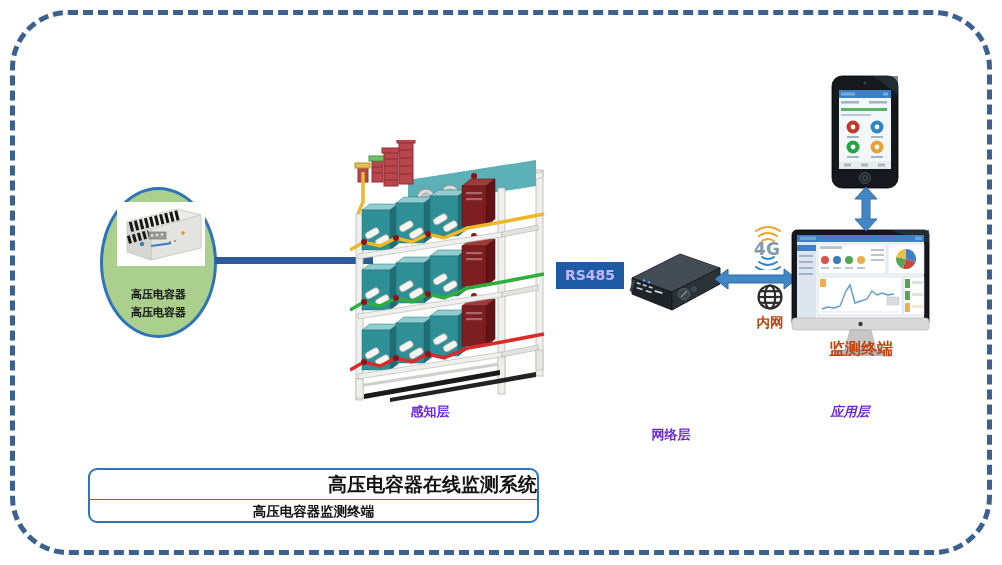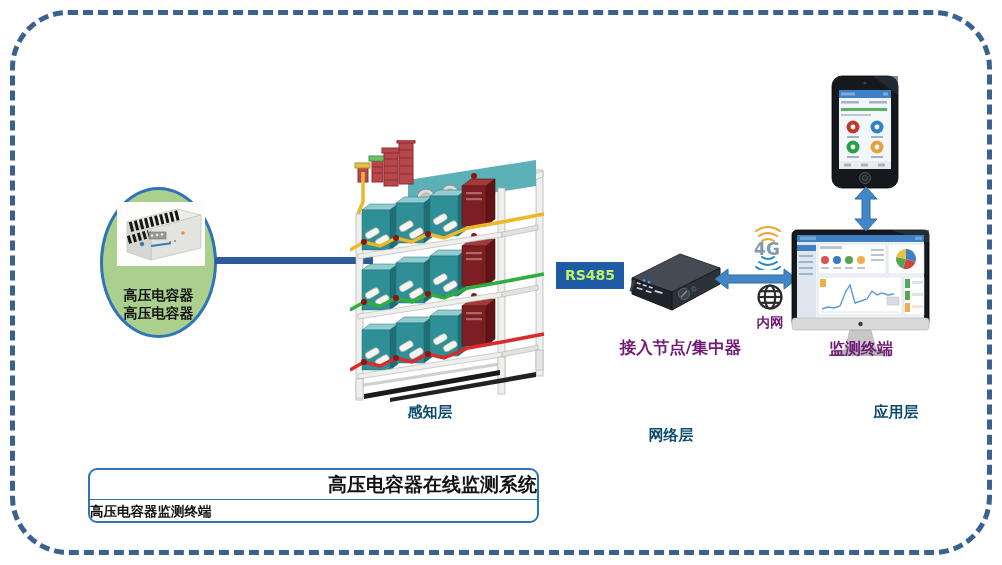--- a/index.html
+++ b/index.html
@@ -15,49 +15,49 @@
   }
   
   #terminal-oval{
     left:100px;top:187px;width:117px;height:151px;
     background:#abd08d;border:3px solid #2f74b8;border-radius:50%;
     box-sizing:border-box;
   }
   #terminal-device{left:14px;top:12px;}
   .terminal-label{
     left:0;top:96px;width:100%;text-align:center;
-    font-weight:bold;font-size:14px;color:#111;line-height:18px;
+    font-weight:bold;font-size:11px;color:#111;line-height:18px;
   }
   .terminal-label.l2{top:114px;}
   
   #connector-line{left:215px;top:257px;width:158px;height:7px;background:#2d5a9b;}
   
   #rs485-badge{
     left:556px;top:262px;width:68px;height:27px;background:#1e5ba4;
-    color:#bef264;font-weight:bold;font-size:14px;text-align:center;line-height:27px;
+    color:#c4b5fd;font-weight:bold;font-size:14px;text-align:center;line-height:27px;
   }
   
   .layer-label{
-    width:90px;text-align:center;font-weight:bold;font-size:15px;color:#0c4a6e;
+    width:90px;text-align:center;font-weight:bold;font-size:13px;color:#6d28d9;
   }
   
   .caption{
-    text-align:center;font-weight:bold;color:#701a75;
+    text-align:center;font-weight:bold;color:#c2410c;
   }
   
   #title-box{
     left:88px;top:468px;width:451px;height:55px;background:#ffffff;
     border:2px solid #2e74b8;border-radius:9px;box-sizing:border-box;overflow:hidden;
   }
   #title-box .title-row{
     height:29px;line-height:29px;text-align:right;font-weight:bold;font-size:19px;color:#111;
     border-bottom:1.5px solid #2e74b8;
   }
   #title-box .subtitle-row{
-    height:22px;line-height:22px;font-weight:bold;font-size:13.5px;color:#111;
+    height:22px;line-height:22px;text-align:center;font-weight:bold;font-size:13.5px;color:#111;
   }
 </style>
 </head>
 <body>
 
 <div id="canvas">
 
   <div id="outer-border" class="abs"></div>
 
   <div id="terminal-oval" class="abs">
@@ -254,21 +254,20 @@
       <rect x="31" y="44" width="8" height="1.8" transform="rotate(17 31 44)"></rect>
     </g>
     <circle cx="20" cy="34.5" r="1.2" fill="#4aa3ff"></circle>
     <circle cx="25" cy="36.2" r="1.2" fill="#4aa3ff"></circle>
 
     <circle cx="60" cy="48" r="5.5" fill="#3a424a" stroke="#5c656d" stroke-width="1"></circle>
     <line x1="57" y1="51" x2="63" y2="45" stroke="#8a949c" stroke-width="1.2"></line>
     <circle cx="70" cy="43" r="2.2" fill="#343c44" stroke="#5c656d" stroke-width="0.8"></circle>
     <rect x="9" y="33.5" width="2.5" height="12" fill="#3a424a" transform="rotate(17 9 33.5)"></rect>
   </svg>
-  <div class="abs caption" style="left:608px;top:337px;width:145px;font-size:16.5px;">接入节点/集中器</div>
 
   <svg class="abs" style="left:714px;top:267px;" width="84" height="24" viewBox="0 0 84 24">
     <polygon points="1,12 14,2 14,8 70,8 70,2 83,12 70,22 70,16 14,16 14,22" fill="#4386c6" stroke="#2f6aa5" stroke-width="1"></polygon>
   </svg>
 
   <svg class="abs" style="left:742px;top:224px;" width="50" height="46" viewBox="0 0 50 46">
     <g fill="none" stroke="#f0a232" stroke-width="2.1" stroke-linecap="round">
       <path d="M20,17 Q26,13 32,17"></path>
       <path d="M17,12 Q26,6 35,12"></path>
       <path d="M14,7 Q26,-1 38,7"></path>
@@ -386,20 +385,20 @@
     <circle cx="36" cy="103" r="5.5" fill="#20252a" stroke="#4a545e" stroke-width="1"></circle>
     <rect x="33.8" y="100.8" width="4.4" height="4.4" rx="1" fill="none" stroke="#5a646e" stroke-width="0.8"></rect>
   </svg>
 
   <svg class="abs" style="left:854px;top:186px;" width="24" height="46" viewBox="0 0 24 46">
     <polygon points="12,1 23,13 16,13 16,33 23,33 12,45 1,33 8,33 8,13 1,13" fill="#4386c6" stroke="#2f6aa5" stroke-width="1"></polygon>
   </svg>
 
   <div class="abs layer-label" style="left:385px;top:403px;">感知层</div>
   <div class="abs layer-label" style="left:626px;top:426px;">网络层</div>
-  <div class="abs layer-label" style="left:851px;top:403px;">应用层</div>
+  <div class="abs layer-label" style="left:805px;top:403px;font-style:italic;">应用层</div>
 
   <div id="title-box" class="abs">
     <div class="title-row">高压电容器在线监测系统</div>
     <div class="subtitle-row">高压电容器监测终端</div>
   </div>
 
 </div>
 
 </body></html>

